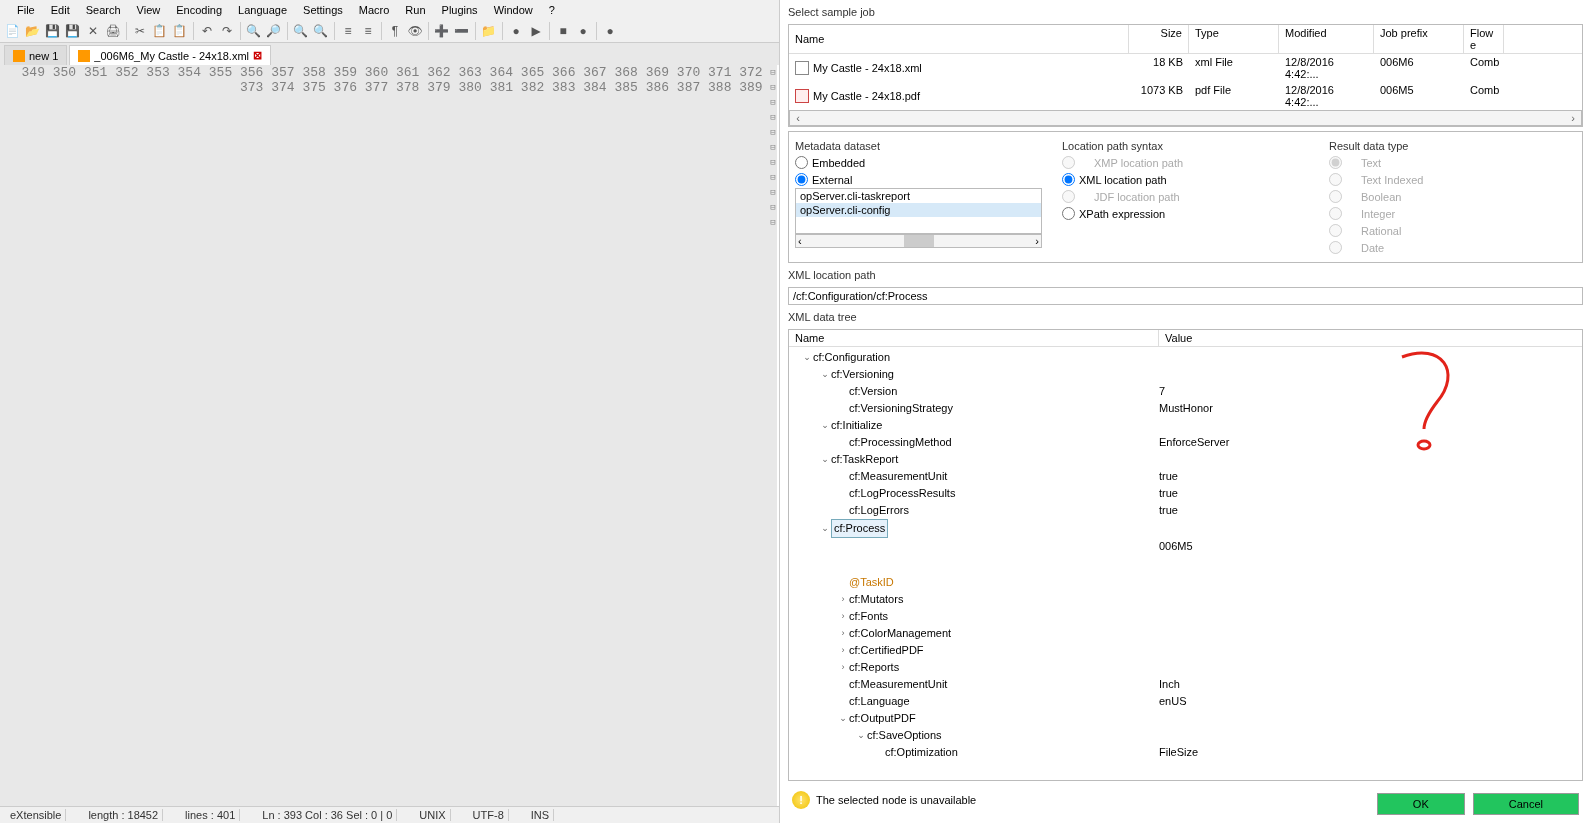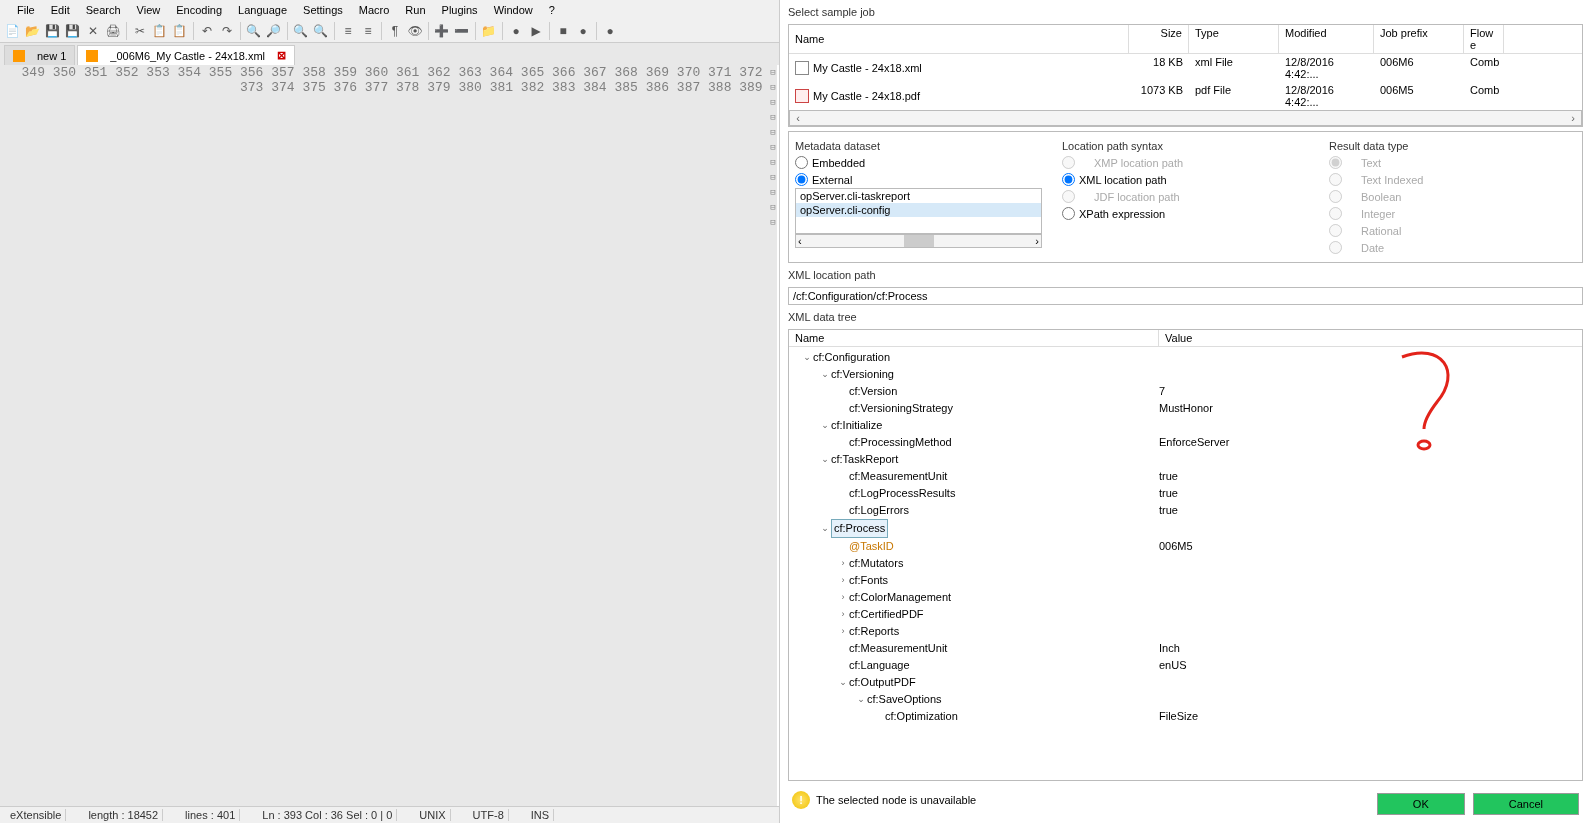--- a/index.html
+++ b/index.html
@@ -4,21 +4,21 @@
 <style>
 * { margin: 0; padding: 0; box-sizing: border-box; font-family: "Segoe UI", Tahoma, sans-serif; font-size: 11px; }
 body { display: flex; width: 1591px; height: 823px; overflow: hidden; background: #fff; }
 .left-pane { width: 780px; display: flex; flex-direction: column; border-right: 1px solid #ccc; }
 .menubar { display: flex; gap: 4px; padding: 2px 11px; background: #f0f0f0; }
 .menubar span { padding: 2px 6px; cursor: default; }
 .toolbar { display: flex; gap: 2px; padding: 2px 4px; background: #f0f0f0; border-bottom: 1px solid #ccc; flex-wrap: wrap; }
 .toolbar .tb { width: 18px; height: 18px; display: flex; align-items: center; justify-content: center; border: 1px solid transparent; font-size: 12px; color: #555; }
 .toolbar .sep { width: 1px; height: 18px; background: #ccc; margin: 0 2px; }
 .tabs { display: flex; background: #e8e8e8; padding: 2px 4px 0; gap: 2px; }
-.tab { padding: 3px 8px; background: #fff; border: 1px solid #ccc; border-bottom: none; display: flex; align-items: center; gap: 12px; font-size: 11px; }
+.tab { padding: 3px 8px; background: #fff; border: 1px solid #ccc; border-bottom: none; display: flex; align-items: center; gap: 4px; font-size: 11px; }
 .tab.inactive { background: #ddd; }
 .tab .icon { width: 12px; height: 12px; background: #f90; }
 .tab .close { color: #c00; font-weight: bold; }
 .editor { flex: 1; display: flex; overflow: hidden; position: relative; }
 .gutter { background: #e8e8e8; color: #808080; text-align: right; padding: 0 6px; font-family: "Courier New", monospace; font-size: 13px; line-height: 15px; user-select: none; }
 .fold { width: 14px; background: #e8e8e8; font-family: monospace; font-size: 9px; line-height: 15px; color: #888; text-align: center; }
 .code { flex: 1; font-family: "Courier New", monospace; font-size: 13px; line-height: 15px; white-space: pre; overflow: auto; padding-left: 2px; position: relative; }
 .statusbar { display: flex; gap: 18px; padding: 2px 6px; background: #f0f0f0; border-top: 1px solid #ccc; font-size: 11px; color: #333; }
 .statusbar span { padding: 0 4px; border-right: 1px solid #ccc; }
 .right-pane { flex: 1; display: flex; flex-direction: column; background: #fff; padding: 4px 8px 8px; gap: 4px; position: relative; }
@@ -51,21 +51,21 @@
 .tree-wrap { border: 1px solid #bbb; flex: 1; display: flex; flex-direction: column; overflow: hidden; }
 .tree-header { display: flex; background: #fff; border-bottom: 1px solid #ddd; }
 .tree-header span { padding: 2px 6px; font-size: 11px; }
 .th-name { width: 370px; border-right: 1px solid #ddd; }
 .th-value { flex: 1; }
 .tree-body { flex: 1; overflow-y: scroll; padding: 2px 0; }
 .tree-row { display: flex; padding: 0; line-height: 17px; }
 .tree-row .lbl { width: 370px; display: flex; align-items: center; }
 .tree-row .val { flex: 1; }
 .tree-row.sel .lbl span.nm { background: #e5f1fb; border: 1px solid #7ab; padding: 0 2px; }
-.tree-row .nm.orange { color: #c77700; }
+.tree-row .nm.orange { color: #c77700; margin-top: 36px; }
 .chev { width: 12px; text-align: center; color: #666; font-size: 9px; }
 .warn-bar { display: flex; align-items: center; gap: 6px; padding: 6px 4px; }
 .warn-bar .ico { width: 18px; height: 18px; background: radial-gradient(#ffe36b,#f0c000); border-radius: 50%; display: flex; align-items: center; justify-content: center; font-weight: bold; color: #fff; }
 .btn-row { position: absolute; bottom: 8px; right: 12px; display: flex; gap: 8px; }
 .btn { padding: 4px 35px; border: 1px solid #999; background: #22c55e; font-size: 11px; }
 .close-x { position: absolute; top: 2px; right: 6px; font-size: 14px; color: #333; }
 .annot { position: absolute; pointer-events: none; }
 </style>
 </head>
 <body>

